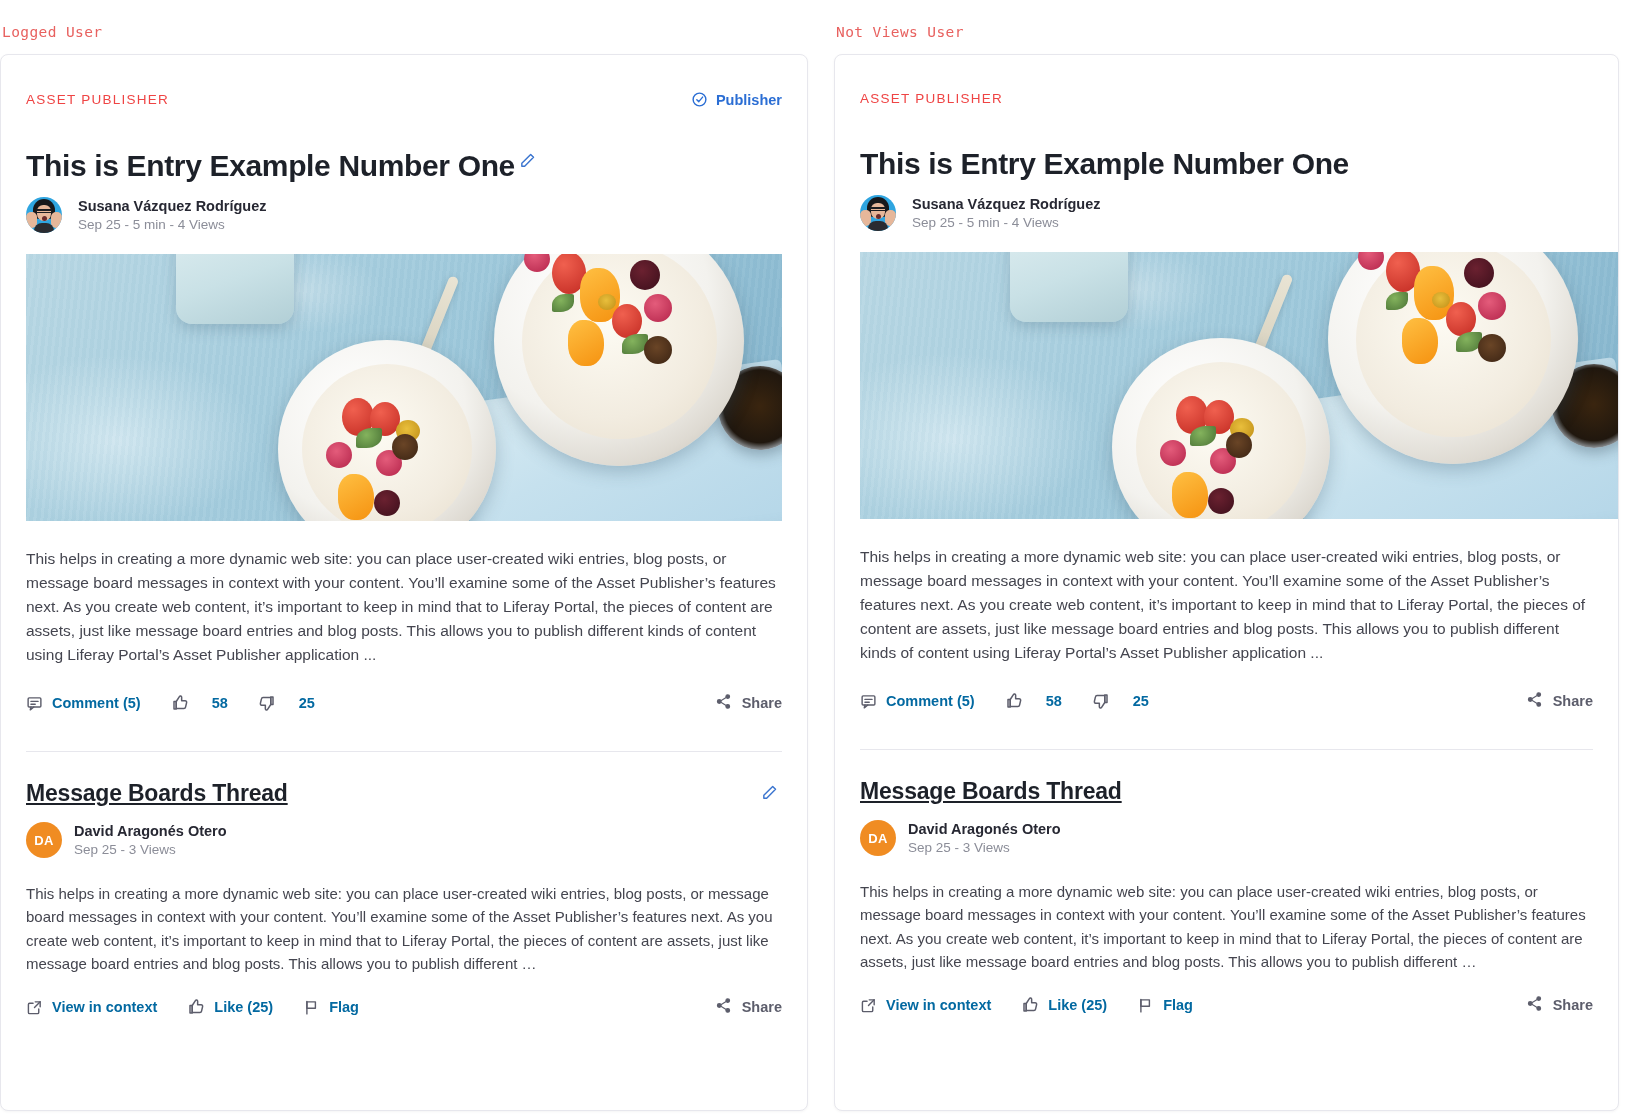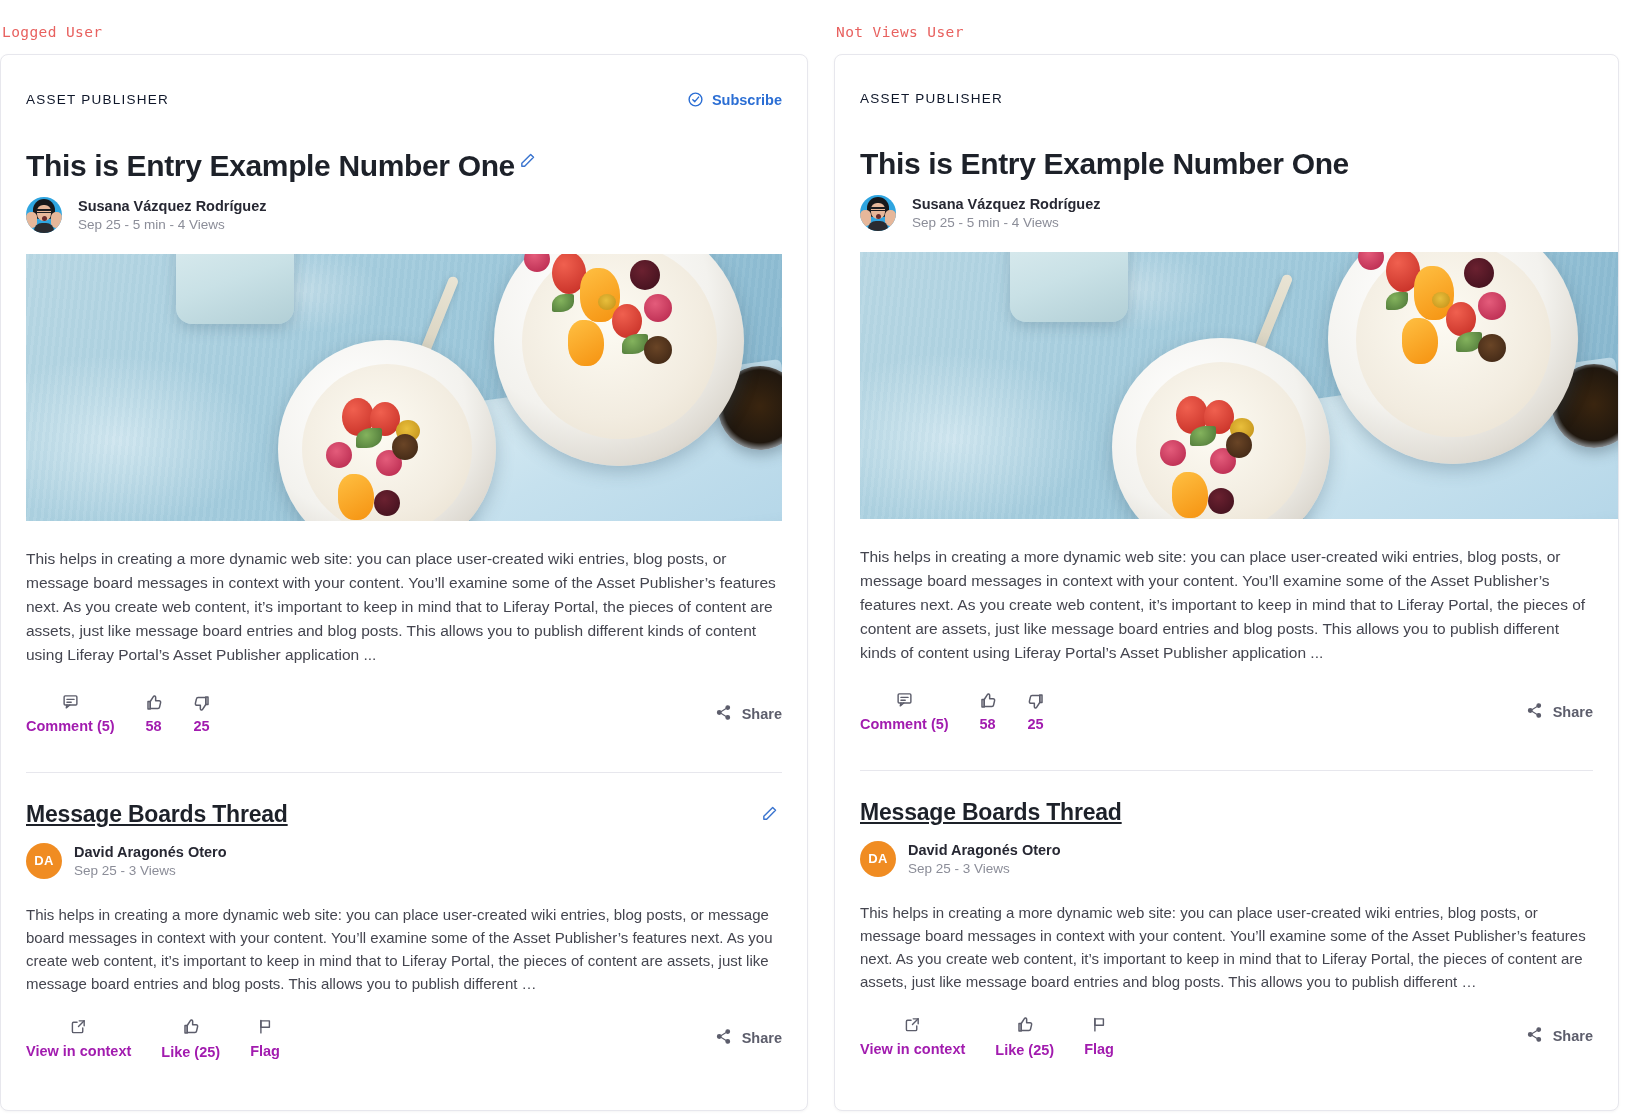--- a/index.html
+++ b/index.html
@@ -42,21 +42,21 @@
   
   .pub-head {
     display: flex;
     align-items: center;
     justify-content: space-between;
     padding: 36px 25px 0 25px;
   }
   .pub-kicker {
     font-size: 13.5px;
     letter-spacing: 1.25px;
-    color: #0f172a;
+    color: #ef4444;
     font-weight: 400;
     text-transform: uppercase;
   }
   .subscribe {
     display: flex;
     align-items: center;
     gap: 8px;
     color: #2b6ed4;
     font-size: 14.5px;
     font-weight: 600;
@@ -233,24 +233,24 @@
   
   .actions {
     display: flex;
     align-items: center;
     justify-content: space-between;
     padding: 26px 25px 0 25px;
   }
   .actions-left { display: flex; align-items: center; gap: 30px; }
   .act {
     display: flex; align-items: center; gap: 9px;
-    font-size: 14.5px; font-weight: 600; color: #a21caf;
-    cursor: pointer; user-select: none; line-height: 1; flex-direction: column;
-  }
-  .act.count { gap: 7px; }
+    font-size: 14.5px; font-weight: 600; color: #0369a1;
+    cursor: pointer; user-select: none; line-height: 1;
+  }
+  .act.count { gap: 23px; }
   .act svg { display: block; flex: 0 0 auto; }
   .act-share { display: flex; align-items: center; gap: 10px; font-size: 14.5px; font-weight: 600; color: #5c5d6b; cursor: pointer; }
 
   .divider {
     height: 1px; background: #e7e7ed;
     margin: 38px 25px 0 25px;
   }
   .thread-block { padding-top: 28px; }
   .thread-head {
     display: flex; align-items: flex-start; justify-content: space-between;
@@ -274,21 +274,21 @@
 
         <div class="pub-head">
           <span class="pub-kicker">ASSET PUBLISHER</span>
           <div class="subscribe">
             <span>
               <svg width="17" height="17" viewBox="0 0 24 24" fill="none" stroke="#2b6ed4" stroke-width="2" stroke-linecap="round" stroke-linejoin="round">
                 <circle cx="12" cy="12" r="9"></circle>
                 <polyline points="8.2,12.2 11,15 16.4,8.6"></polyline>
               </svg>
             </span>
-            <span>Subscribe</span>
+            <span>Publisher</span>
           </div>
         </div>
 
         <div class="entry-head">
           <h1 class="entry-title">This is Entry Example Number One</h1>
           <span class="pencil">
             <span>
               <svg width="17" height="17" viewBox="0 0 24 24" fill="none" stroke="#3a74cf" stroke-width="2" stroke-linecap="round" stroke-linejoin="round">
                 <path d="M16.5 3.5l4 4L8 20H4v-4z"></path>
               </svg>

